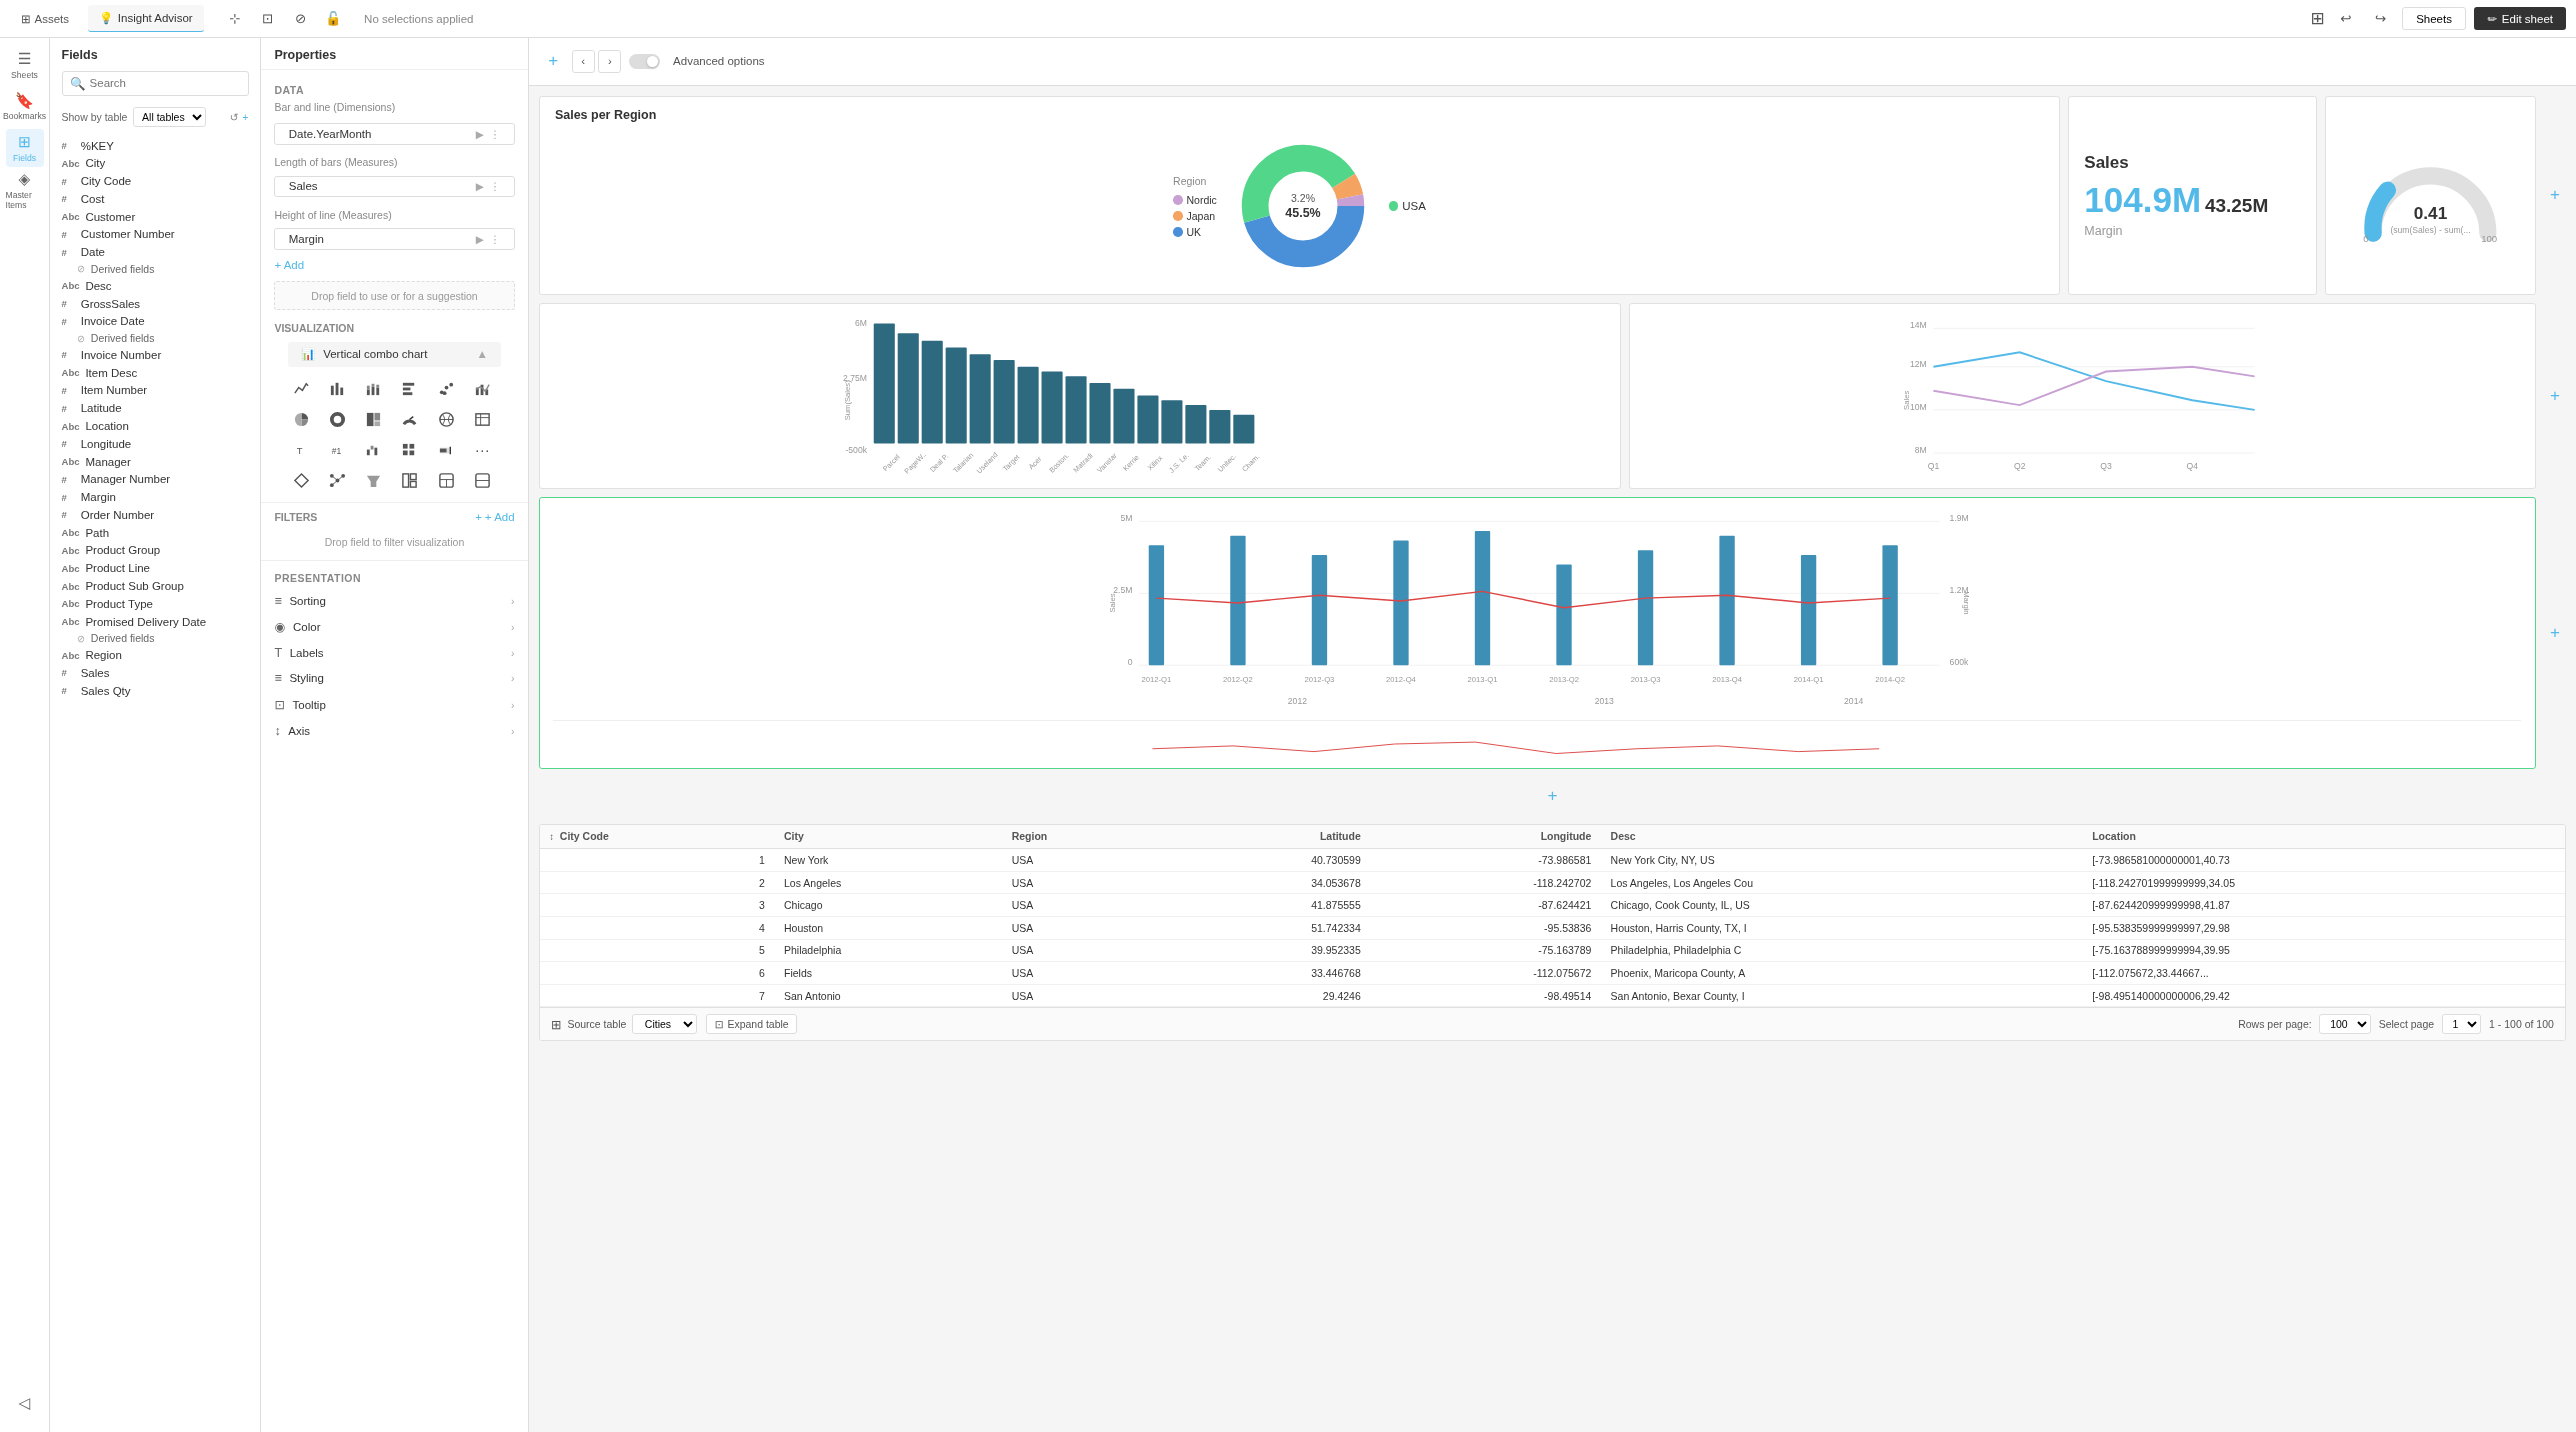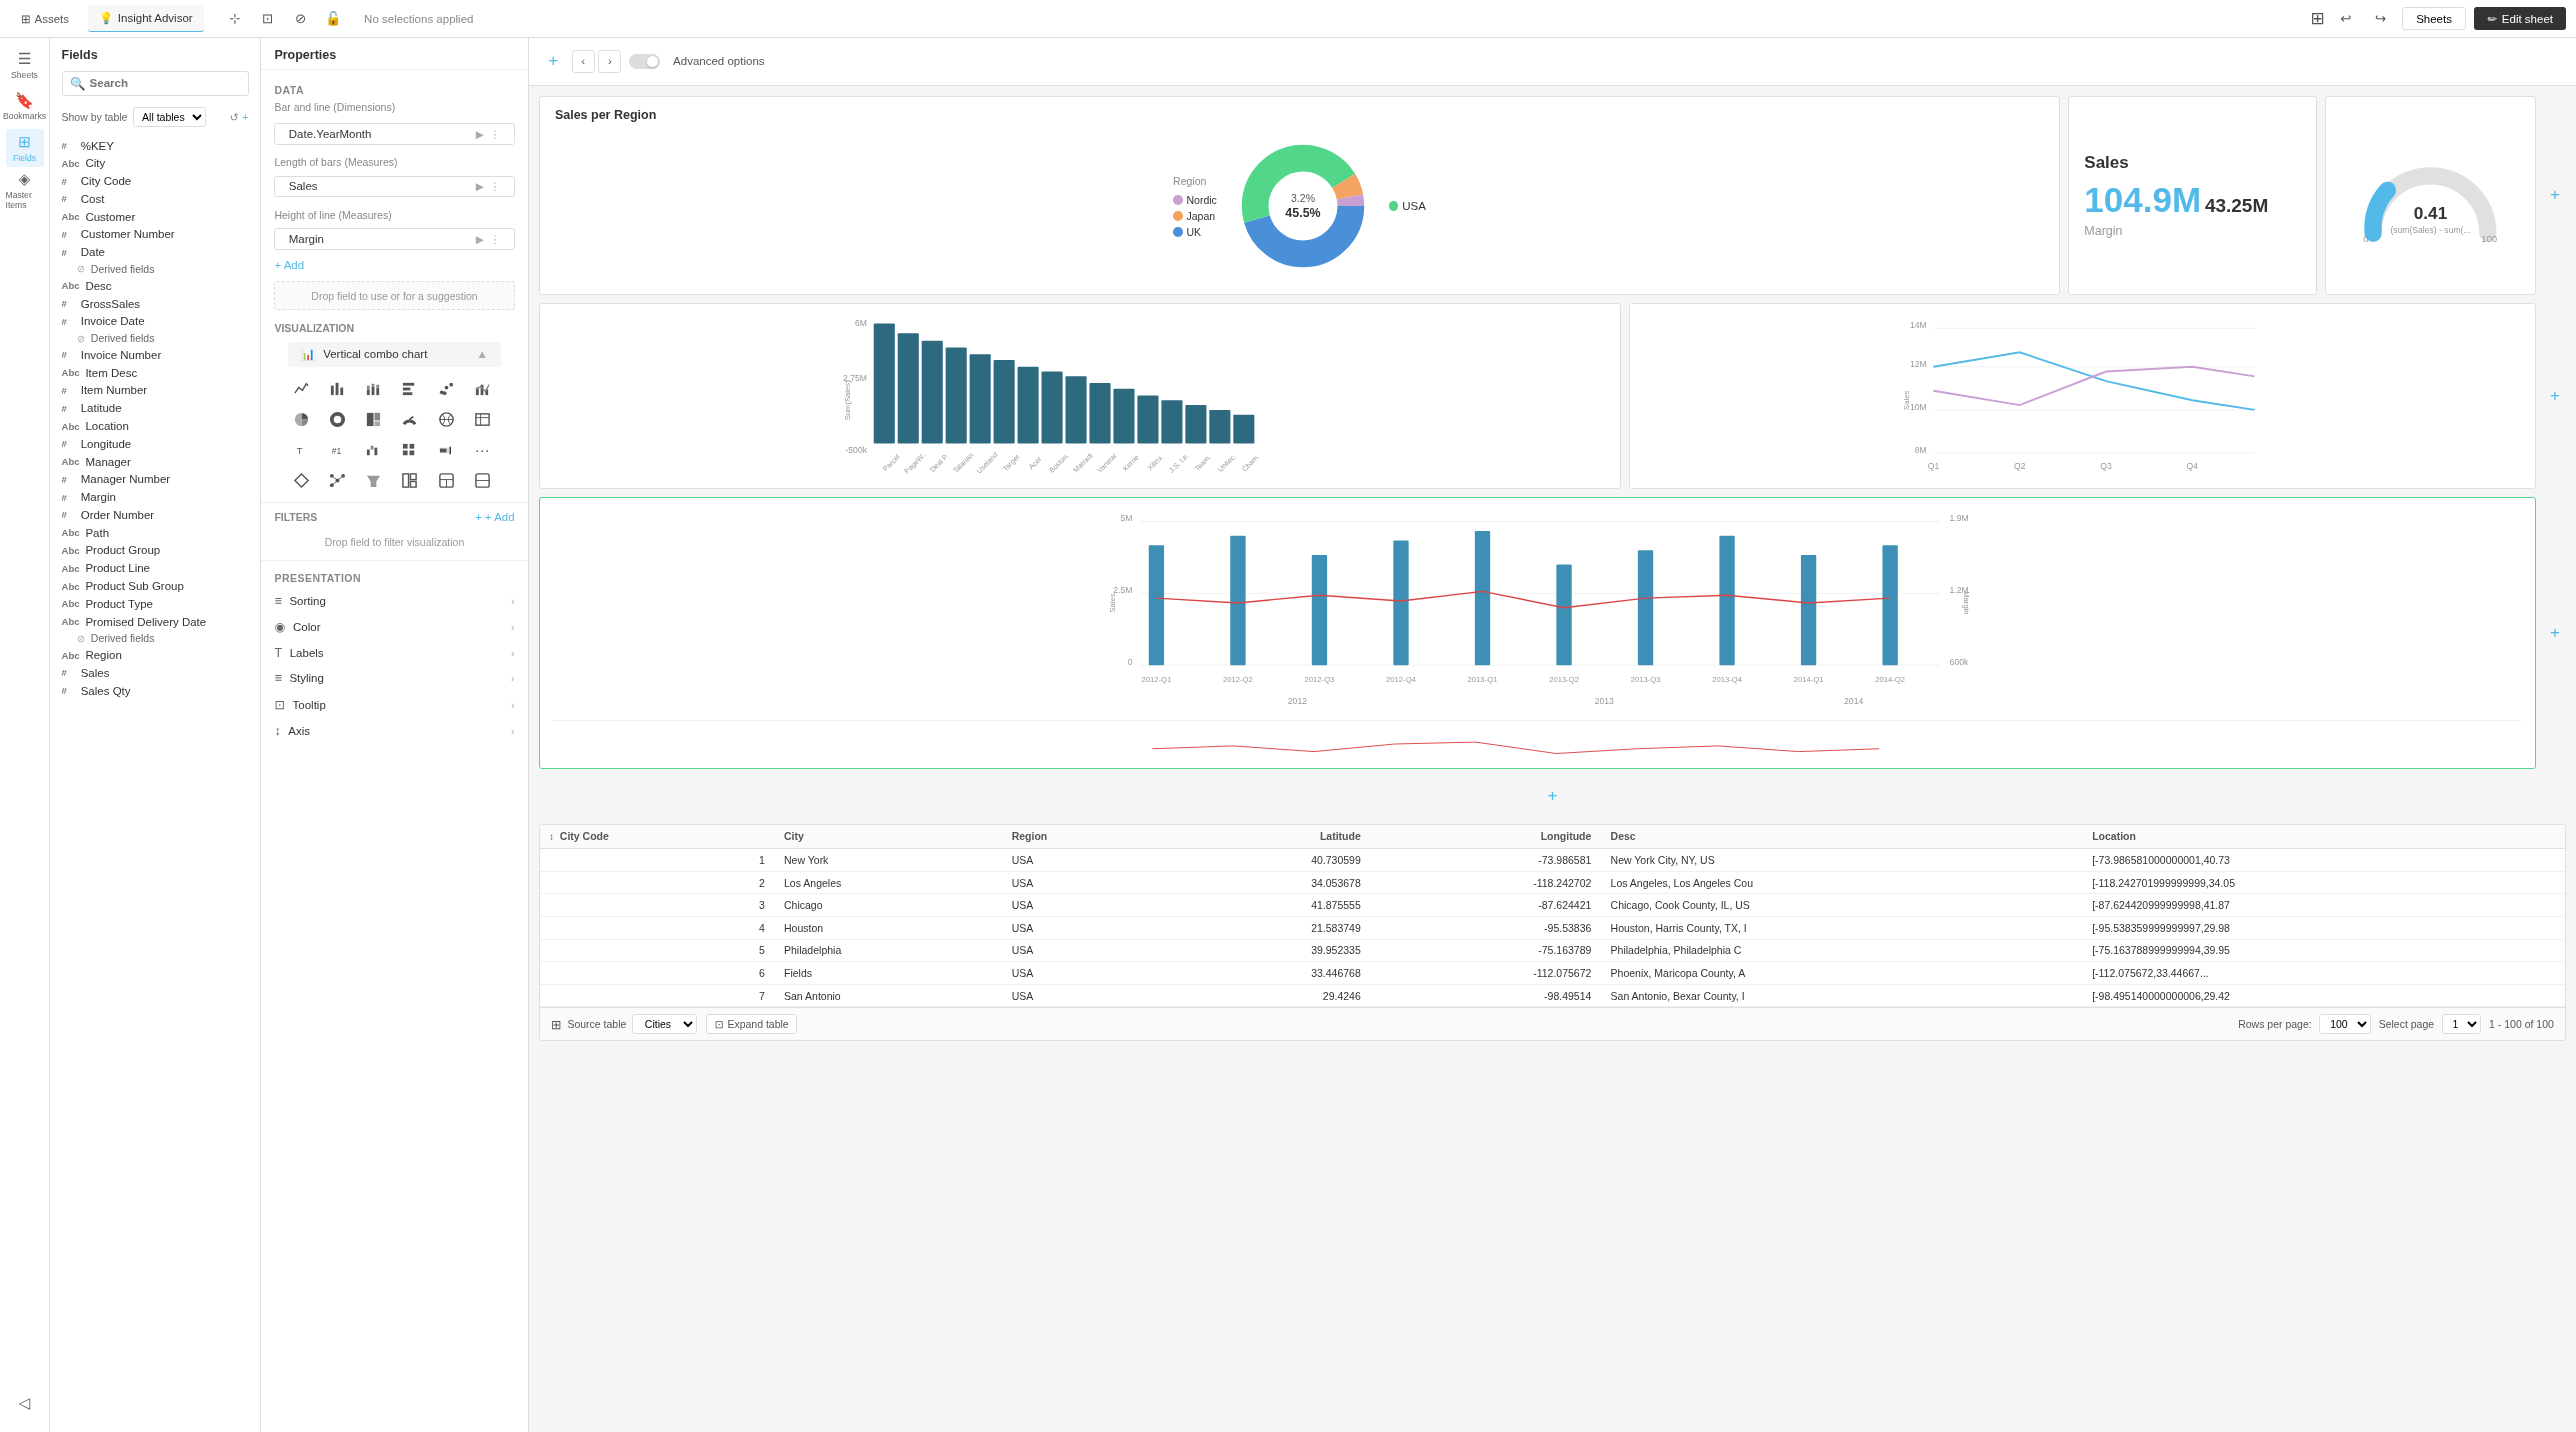--- a/index.html
+++ b/index.html
@@ -24,21 +24,21 @@
     .nav-item { width: 38px; height: 38px; display: flex; flex-direction: column; align-items: center; justify-content: center; cursor: pointer; border-radius: 3.8px; font-size: 8.6px; color: #666; gap: 1.9px; }
     .nav-item.active { background: #e8f4fd; color: #52b9e9; }
     .nav-icon { font-size: 15.3px; }
     .nav-bottom { margin-top: auto; margin-bottom: 9.6px; }
 
     
     .fields-panel { width: 211px; background: #fff; border-right: 1px solid #ddd; display: flex; flex-direction: column; overflow: hidden; }
     .fields-header { padding: 9.6px 11.5px 5.8px; font-weight: 600; font-size: 12.5px; }
     .fields-search { padding: 3.8px 11.5px 7.7px; }
     .search-box { display: flex; align-items: center; gap: 3.8px; border: 1px solid #ddd; border-radius: 2.9px; padding: 3.8px 7.7px; background: #fff; }
-    .search-box input { border: none; outline: none; font-size: 11.5px; flex: 1; background: transparent; font-weight: bold; }
+    .search-box input { border: none; outline: none; font-size: 11.5px; flex: 1; background: transparent; }
     .show-by-table { padding: 3.8px 11.5px 7.7px; display: flex; align-items: center; gap: 5.8px; font-size: 10.5px; color: #666; }
     .show-by-table select { font-size: 10.5px; border: 1px solid #ddd; border-radius: 2.9px; padding: 1.9px 3.8px; background: #fff; }
     .table-icons { display: flex; gap: 3.8px; margin-left: auto; }
     .fields-list { flex: 1; overflow-y: auto; padding: 1.9px 0; }
     .field-item { display: flex; align-items: center; gap: 5.8px; padding: 2.9px 11.5px; cursor: pointer; font-size: 11.5px; color: #333; }
     .field-type { font-size: 9.6px; color: #888; font-weight: 600; min-width: 13.4px; }
     .field-type.hash { color: #777; }
     .field-type.abc { color: #777; }
     .field-child { display: flex; align-items: center; gap: 5.8px; padding: 1.9px 11.5px; cursor: pointer; font-size: 10.5px; color: #666; }
     .derived-icon { font-size: 9.6px; color: #aaa; }
@@ -884,21 +884,21 @@
     <td>USA</td>
     <td class="num">41.875555</td>
     <td class="num">-87.624421</td>
     <td>Chicago, Cook County, IL, US</td>
     <td>[-87.624420999999998,41.87</td>
   </tr>
                 <tr>
     <td class="num">4</td>
     <td>Houston</td>
     <td>USA</td>
-    <td class="num">21.583749</td>
+    <td class="num">51.742334</td>
     <td class="num">-95.53836</td>
     <td>Houston, Harris County, TX, I</td>
     <td>[-95.538359999999997,29.98</td>
   </tr>
                 <tr>
     <td class="num">5</td>
     <td>Philadelphia</td>
     <td>USA</td>
     <td class="num">39.952335</td>
     <td class="num">-75.163789</td>

